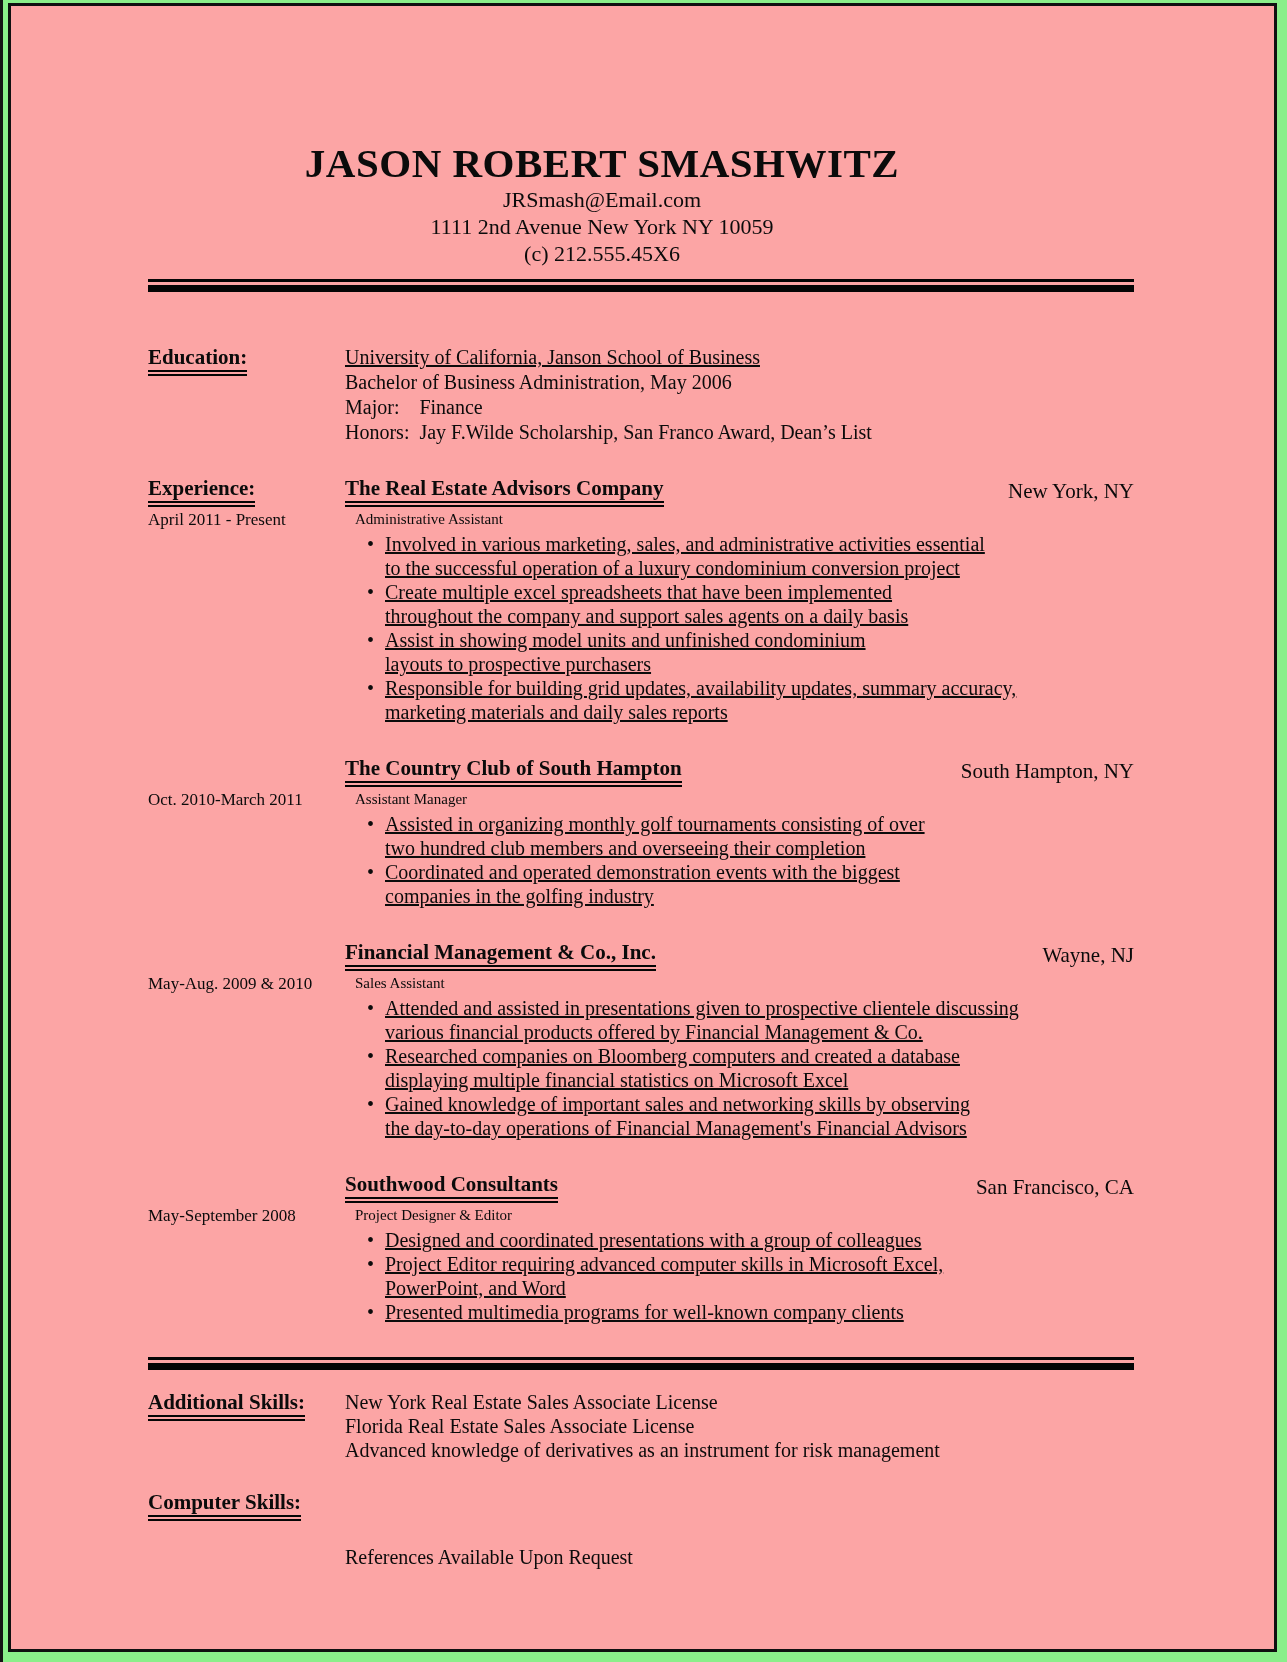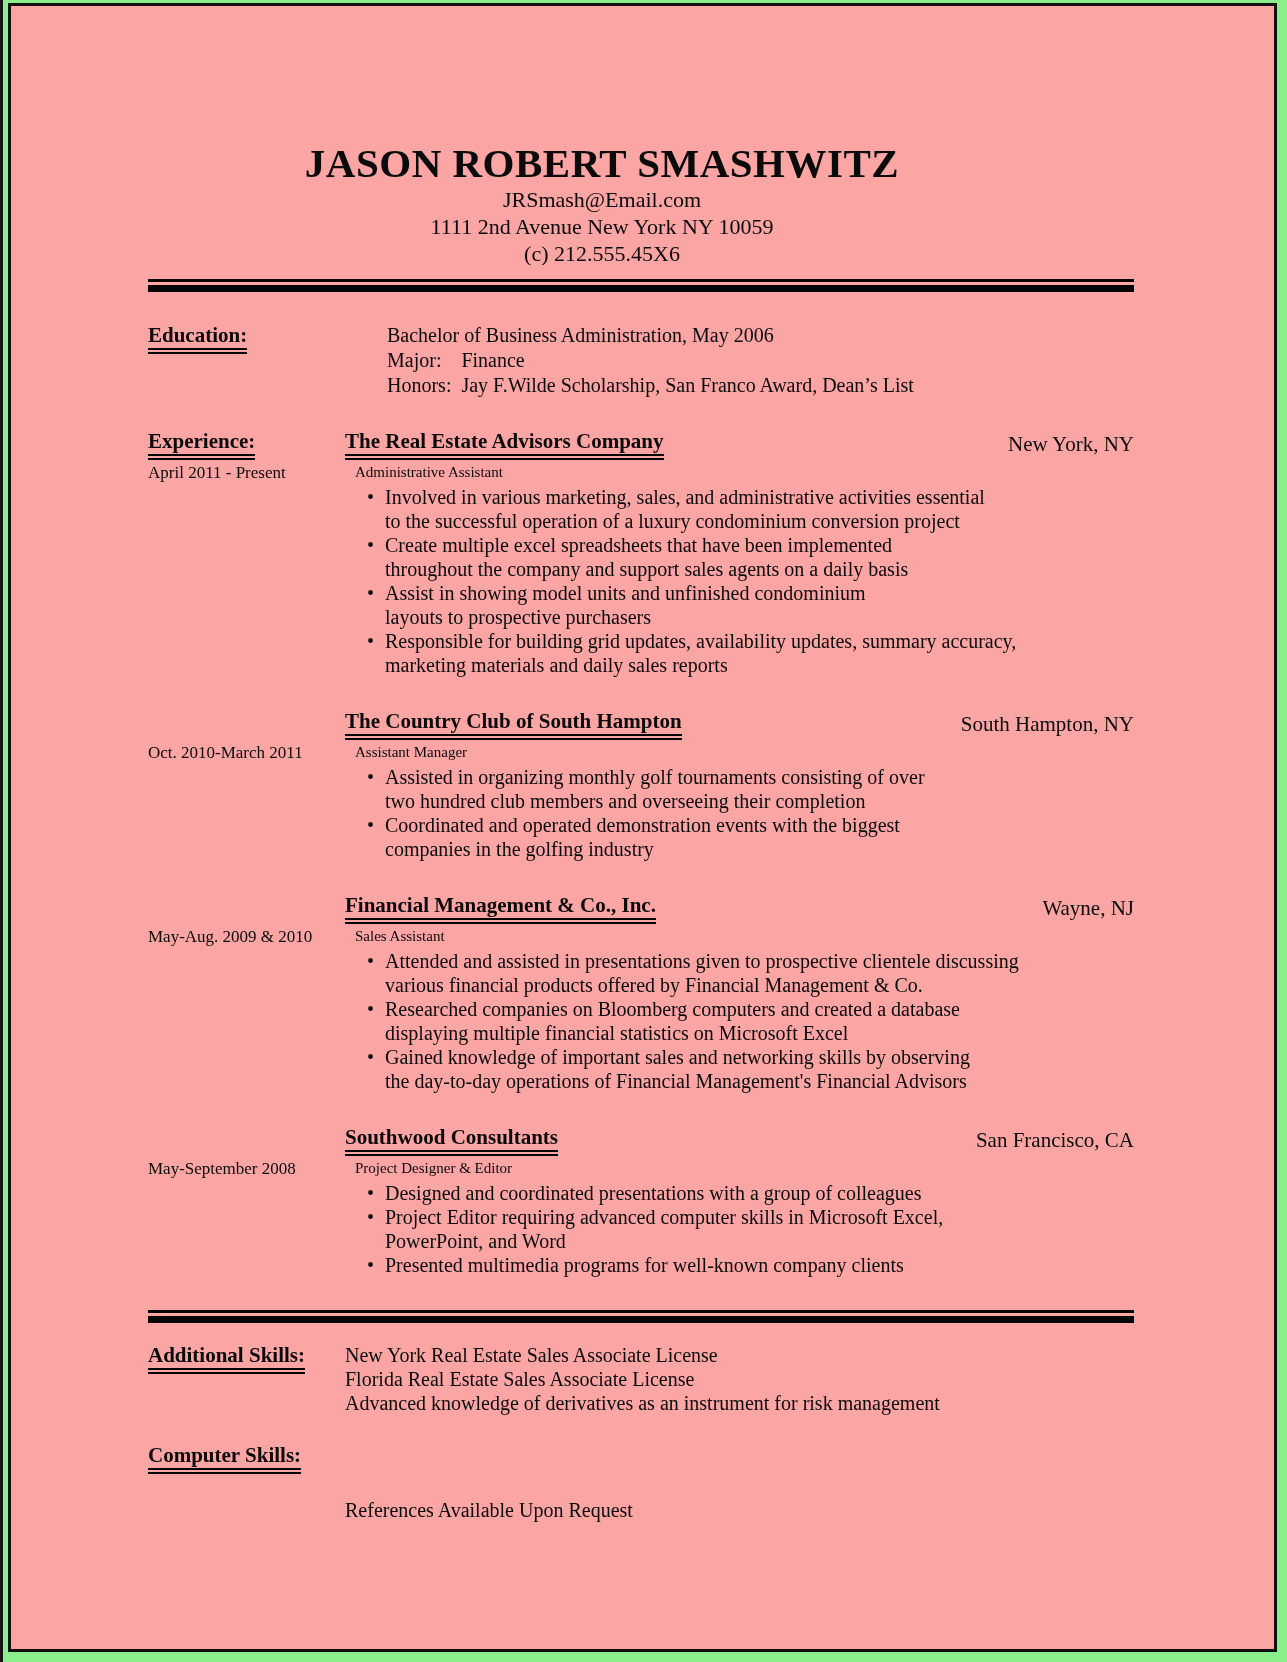--- a/index.html
+++ b/index.html
@@ -32,34 +32,34 @@
   
   .row { display:grid; grid-template-columns:197px 1fr; align-items:start; }
 
   .sec-label { font-weight:bold; font-size:21px; line-height:25px; display:inline-block;
                border-bottom:6px double #050505; }
   .date { font-size:17px; line-height:25px; }
 
   .body-line { font-size:20px; line-height:25px; white-space:pre-wrap; }
   .school { text-decoration:underline; }
 
-  .edu { margin-top:31px;gap:42px; }
+  .edu { margin-top:53px; }
 
   .jobhead-row { margin-top:31px; }
   .jobhead-row.mt { margin-top:32px; }
   .job-head { display:flex; justify-content:space-between; align-items:center; }
   .company { font-weight:bold; font-size:21px; line-height:25px; display:inline-block;
              border-bottom:6px double #050505; }
   .location { font-size:21px; line-height:25px; }
   .title { font-size:15px; line-height:25px; padding-left:10px; }
 
   ul.bullets { margin:0; padding:0 0 0 22px; list-style:none; }
   ul.bullets li { display:flex; font-size:20px; line-height:24px; }
   .bdot { width:18px; flex:none; }
-  .btxt { white-space:pre-wrap; }
+  .btxt { white-space:pre-wrap;text-decoration:underline; }
 
   .skills-addl { margin-top:20px; }
   .skills-comp { margin-top:28px; }
   .skills .body-line { line-height:24px; }
   .refs { margin-top:24px; }
 </style>
 </head>
 <body>
 
 <div class="edge-left"></div>
@@ -78,20 +78,21 @@
       <div class="thin"></div>
       <div class="gap"></div>
       <div class="thick"></div>
     </div>
 
     <section class="row edu">
       <div>
         <span class="sec-label">Education:</span>
       </div>
       <div>
+        <div class="body-line school">University of California, Janson School of Business</div>
         <div class="body-line">Bachelor of Business Administration, May 2006</div>
         <div class="body-line">Major:    Finance</div>
         <div class="body-line">Honors:  Jay F.Wilde Scholarship, San Franco Award, Dean’s List</div>
       </div>
     </section>
 
     <section>
 
       <div class="row jobhead-row">
         <div>

